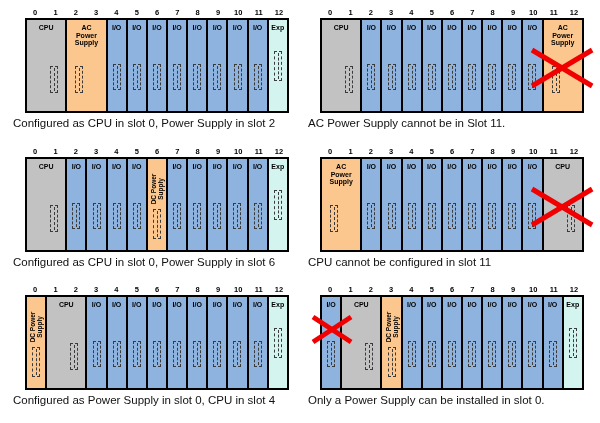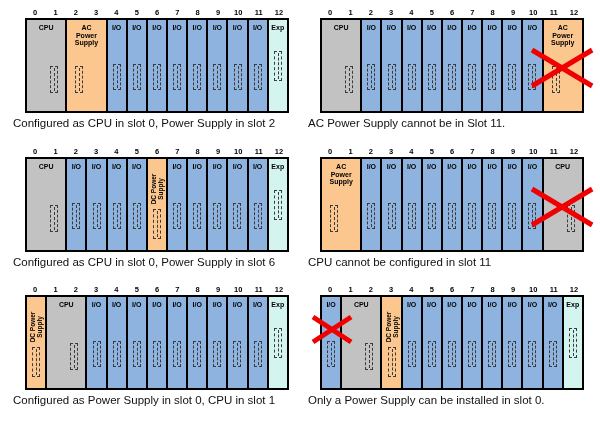--- a/index.html
+++ b/index.html
@@ -498,21 +498,21 @@
             <i></i>
           </div>
         </div>
         <div class="module exp" style="width: 7.69231%;">
           <div class="label">Exp</div>
           <div class="conn c-exp">
             <i></i>
           </div>
         </div>
       </div>
-      <div class="caption">Configured as Power Supply in slot 0, CPU in slot 1</div>
+      <div class="caption">Configured as Power Supply in slot 0, CPU in slot 4</div>
     </div>
     <div class="diagram" style="left: 320px; top: 285px;">
       <div class="numbers">
         <span>0</span>
         <span>1</span>
         <span>2</span>
         <span>3</span>
         <span>4</span>
         <span>5</span>
         <span>6</span>

